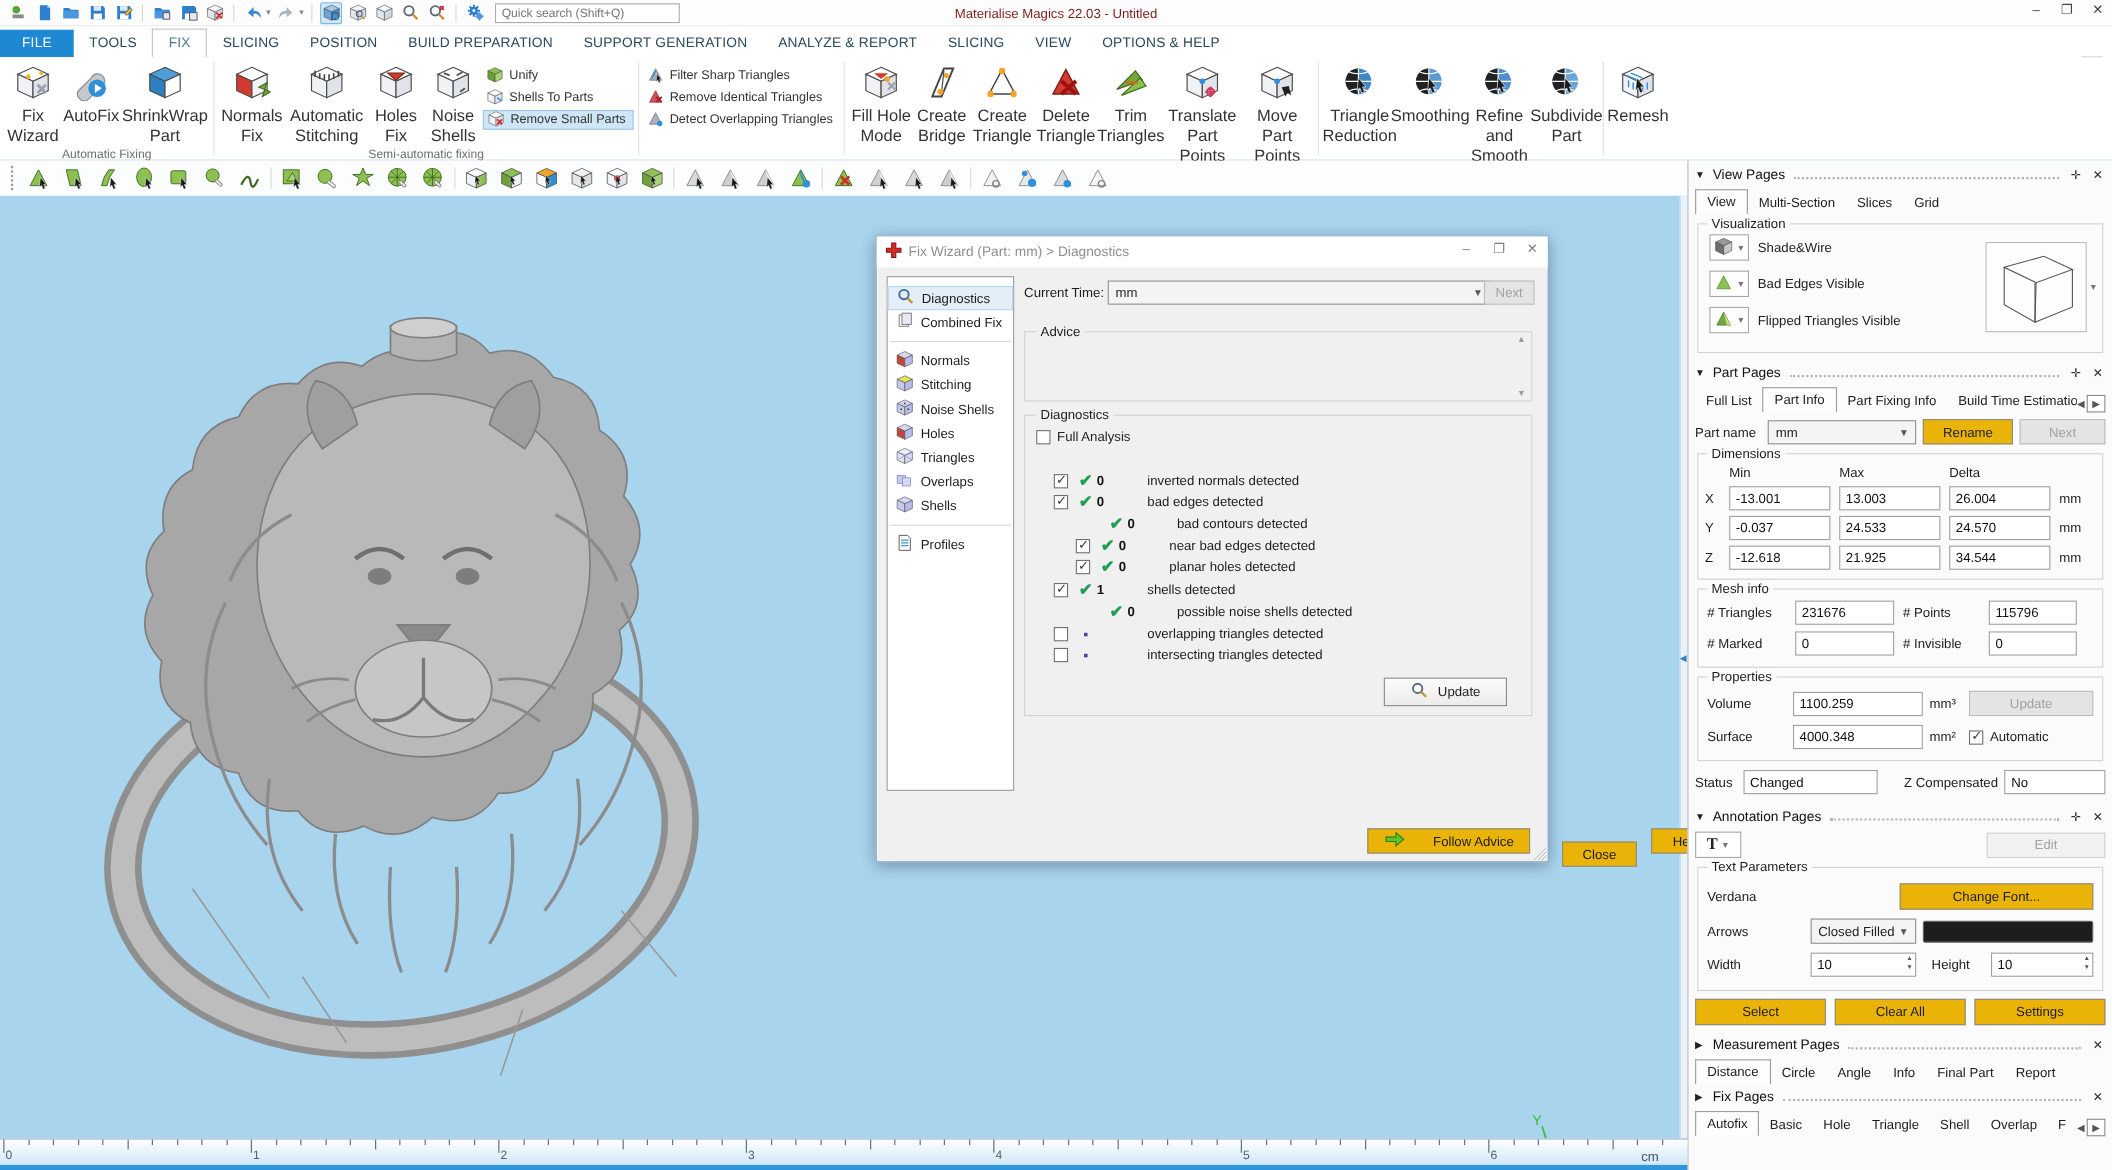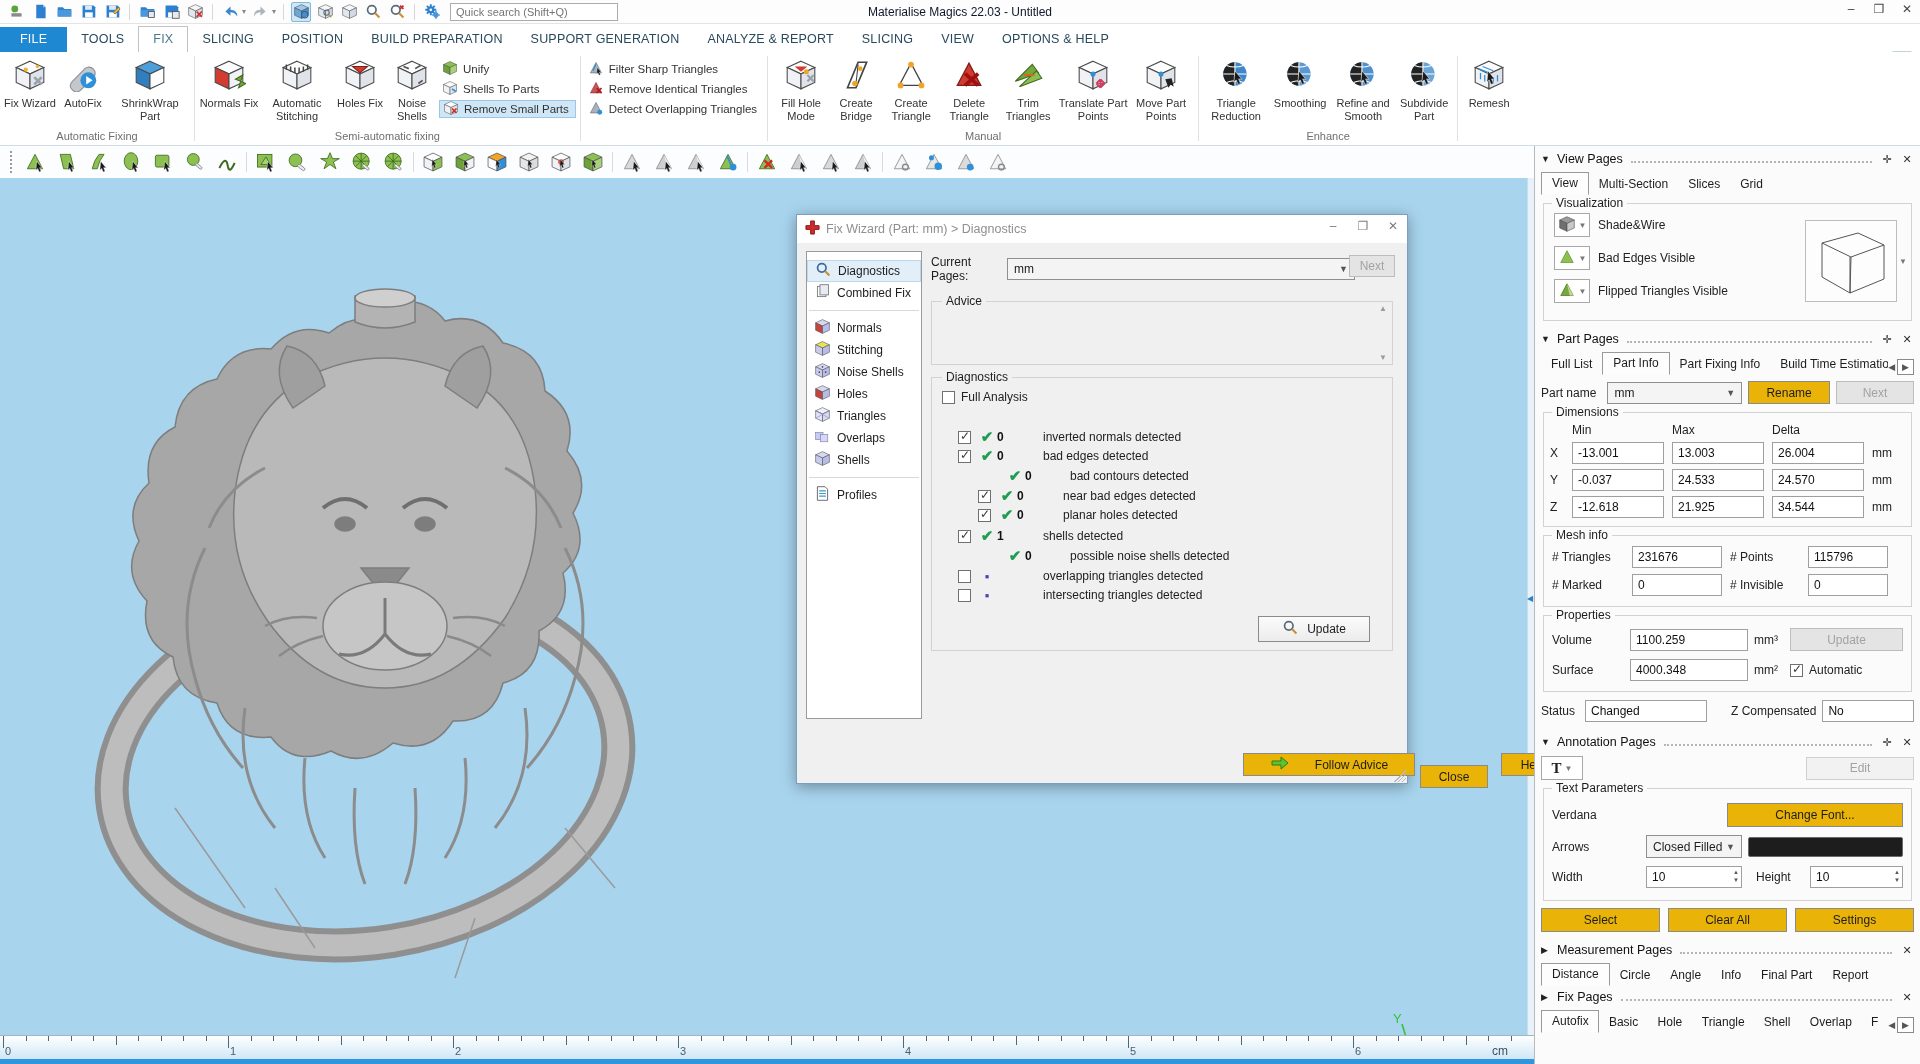--- a/index.html
+++ b/index.html
@@ -8,39 +8,39 @@
 
   
   .titlebar { position:absolute; left:0; top:0; width:1920px; height:24px; background:#fdfdfd; border-bottom:1px solid #e4e4e4; display:flex; align-items:center; }
   .qat { display:flex; align-items:center; gap:4px; padding-left:6px; }
   .qat .qi { width:20px; height:20px; display:flex; align-items:center; justify-content:center; }
   .qat .qi svg { width:17px; height:17px; }
   .qat .sep { width:1px; height:16px; background:#d7d7d7; margin:0 3px; }
   .qat .qi.active { background:#cfe6f7; border:1px solid #7db8e3; border-radius:2px; }
   .qat .caret { font-size:8px; color:#888; margin-left:-2px; }
   .searchbox { width:168px; height:18px; border:1px solid #ababab; background:#fff; color:#8a8a8a; font-size:11px; padding:0 5px; margin-left:4px; }
-  .apptitle { position:absolute; left:0; right:0; text-align:center; font-size:12px; color:#0f172a; pointer-events:none; }
+  .apptitle { position:absolute; left:0; right:0; text-align:center; font-size:12px; color:#7f1d1d; pointer-events:none; }
   .winbtns { position:absolute; right:4px; top:2px; display:flex; gap:10px; color:#444; font-size:12px; }
   .winbtns span { width:18px; text-align:center; cursor:default; }
 
   
   .tabrow { position:absolute; left:0; top:24px; width:1920px; height:28px; background:#ffffff; display:flex; align-items:flex-end; }
   .mtab { padding:5px 14px 6px 14px; font-size:12.5px; color:#29495c; letter-spacing:.2px; }
   .mtab.file { background:#1e88d2; color:#fff; padding:5px 20px 6px 20px; }
   .mtab.active { border:1px solid #c3c3c3; border-bottom:none; background:#fff; color:#4a7a8c; }
   .tabrow-right { position:absolute; right:8px; top:27px; }
 
   
   .ribbon { position:absolute; left:0; top:52px; width:1920px; height:94px; background:#ffffff; border-bottom:1px solid #d0dbe3; display:flex; }
   .rgroup { display:flex; flex-direction:column; padding:2px 4px 0 4px; position:relative; }
   .rgroup .gbody { display:flex; flex:1; align-items:flex-start; }
   .rgroup .glab { text-align:center; font-size:11px; color:#6f6f6f; padding:2px 0 3px 0; }
   .rdiv { width:1px; background:#e0e0e0; margin:4px 0; }
   .rbtn { display:flex; flex-direction:column; align-items:center; padding-top:4px; }
-  .rbtn .blab { font-size:11px; color:#333; text-align:center; line-height:1.2; margin-top:2px; }
+  .rbtn .blab { font-size:15px; color:#333; text-align:center; line-height:1.2; margin-top:2px; }
   .rstack { display:flex; flex-direction:column; justify-content:flex-start; padding-top:6px; gap:2px; }
   .sbtn { display:flex; align-items:center; gap:5px; height:18px; padding:0 6px 0 3px; font-size:11.5px; color:#333; white-space:nowrap; }
   .sbtn svg { width:16px; height:16px; }
   .sbtn.hl { background:#cfe6f7; border:1px solid #9cc6e8; }
 
   
   .iconrow { position:absolute; left:0; top:146px; width:1534px; height:32px; background:#fcfdfe; display:flex; align-items:center; gap:6px; padding-left:10px; }
   .draghandle { width:4px; height:22px; border-left:2px dotted #9a9a9a; margin-right:2px; }
   .vti { width:26px; height:24px; display:flex; align-items:center; justify-content:center; }
   .vti svg { width:24px; height:22px; }
@@ -84,21 +84,21 @@
   .fa-row { position:absolute; left:10px; top:12px; display:flex; align-items:center; gap:6px; }
   .cbx { width:13px; height:13px; background:#fff; border:1px solid #707070; position:relative; flex:0 0 13px; }
   .cbx.on::after { content:"✓"; position:absolute; left:1px; top:-3px; font-size:12px; color:#3d3d3d; }
   .drow { position:absolute; display:flex; align-items:center; height:18px; }
   .drow .mark { width:20px; text-align:center; font-size:15px; font-weight:bold; color:#1f9e52; margin-left:6px; }
   .drow .mark.dot { color:#4646aa; font-size:13px; }
   .drow .cnt { width:14px; font-weight:bold; font-size:12px; color:#111; }
   .drow .dlab { margin-left:32px; font-size:12px; color:#1d1d1d; }
   .update-btn { position:absolute; right:22px; top:238px; width:112px; height:26px; gap:8px; background:linear-gradient(#fbfbfb,#ececec); }
   .dfooter { position:absolute; left:0; top:538px; width:468px; height:24px; }
-  .fa-btn { position:absolute; left:312px; top:0; width:172px; height:23px; gap:25px; }
+  .fa-btn { position:absolute; left:312px; top:0; width:148px; height:23px; gap:25px; }
   .close-btn { position:absolute; left:489px; top:12px; width:68px; height:23px; }
   .help-btn { position:absolute; left:570px; top:0; width:64px; height:23px; }
   .grip { position:absolute; right:1px; bottom:1px; width:12px; height:12px; background:
     linear-gradient(135deg, transparent 50%, #b9b9b9 50%, #b9b9b9 55%, transparent 55%, transparent 65%, #b9b9b9 65%, #b9b9b9 70%, transparent 70%, transparent 80%, #b9b9b9 80%, #b9b9b9 85%, transparent 85%); }
 
   
   .panel { position:absolute; left:1534px; top:146px; width:386px; height:918px; background:#fbfbfb; border-left:1px solid #b9b9b9; padding:2px 6px 0 6px; font-size:12px; }
   .phead { display:flex; align-items:center; height:22px; gap:6px; color:#111; }
   .phead .tri { font-size:9px; color:#222; width:10px; }
   .phead .ptitle { font-size:12.5px; white-space:nowrap; }
@@ -903,21 +903,21 @@
         <span><svg viewBox="0 0 20 20" width="17" height="17">
             <path d="M4 2 h9 l3 3 v13 h-12z" fill="#fff" stroke="#555"></path>
             <path d="M6 7 h8 M6 10 h8 M6 13 h8" stroke="#3c9ad0" stroke-width="1.4"></path>
           </svg></span>
         <span>Profiles</span>
       </div>
   </div>
 
   <div class="dmain">
     <div class="cprow">
-      <span class="cplabel">Current Pages:</span>
+      <span class="cplabel">Current Time:</span>
       <div class="combo cp-combo">
         <span class="cv">mm</span>
         <span class="chev">▼</span>
       </div>
       <div class="btn disabled next-btn">Next</div>
     </div>
 
     <div class="gbox advice-box">
       <span class="glabel">Advice</span>
       <div class="adv-scroll">

